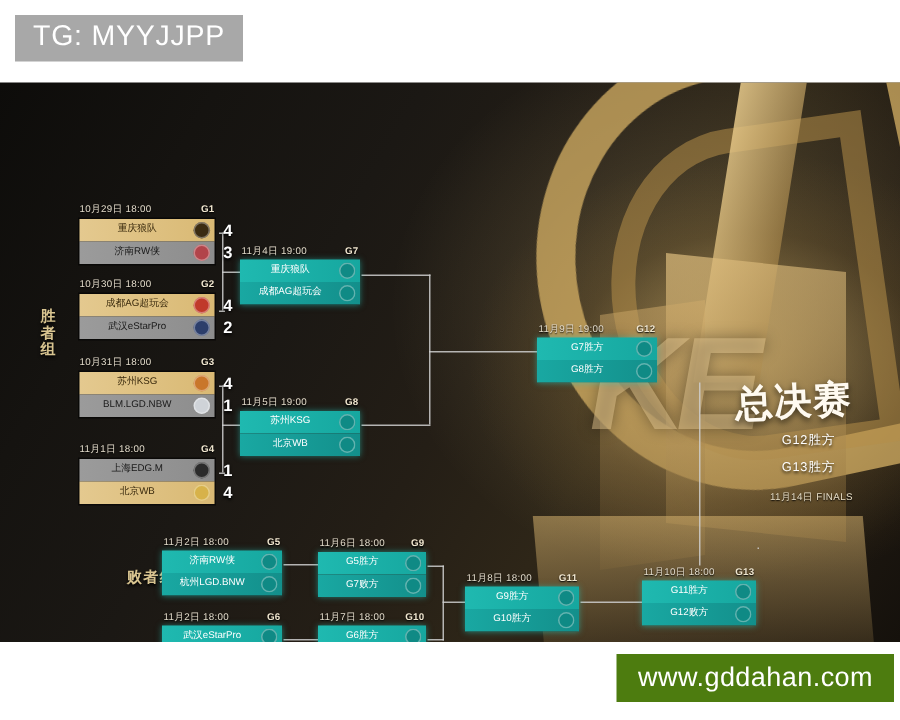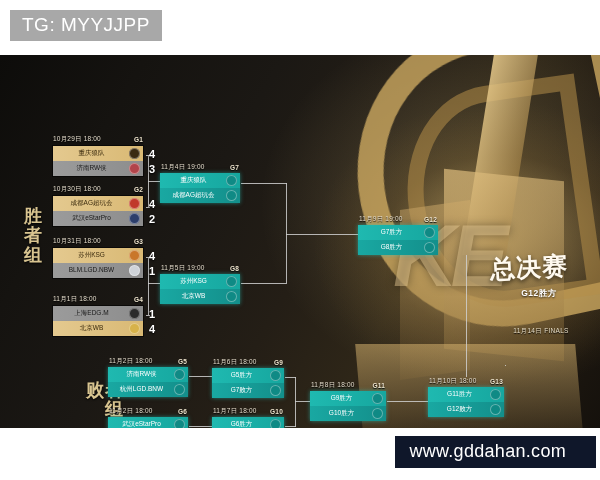--- a/index.html
+++ b/index.html
@@ -66,22 +66,22 @@
   }
   #ke-mark{
     position:absolute;right:96px;top:150px;
     font-size:88px;font-weight:bold;color:rgba(234,206,150,.45);
     letter-spacing:-6px;transform:skewX(-10deg);
     text-shadow:0 0 10px rgba(0,0,0,.35);
     pointer-events:none;font-family:"Liberation Sans",sans-serif;
   }
   
   .group-label{
-    position:absolute;color:#d8c490;font-size:18px;font-weight:bold;
-    letter-spacing:2px;line-height:1.08;width:22px;text-align:right;
+    position:absolute;color:#d8c490;font-size:10px;font-weight:bold;
+    letter-spacing:2px;line-height:1.08;width:22px;text-align:center;
     text-shadow:0 1px 2px #000;
   }
   #label-winners{left:22px;top:152px;}
   #label-losers{left:78px;top:326px;width:46px;letter-spacing:1px;}
   
   .match{position:absolute;}
   .m-head{
     display:flex;justify-content:space-between;align-items:center;
     font-size:6.5px;color:#e4dccb;letter-spacing:.2px;
     padding:0 1px 1px 1px;text-shadow:0 1px 1px #000;
@@ -125,37 +125,37 @@
     letter-spacing:1px;
     text-shadow:0 2px 4px rgba(0,0,0,.65);
     transform:rotate(-3deg);
     white-space:nowrap;
     font-family:"DejaVu Sans","Liberation Sans",sans-serif;
   }
   #final-slots{
     position:absolute;left:500px;top:230px;width:78px;text-align:center;
   }
   #final-slots .fslot{
-    font-size:8.5px;color:#ffffff;font-weight:bold;
+    font-size:8.5px;color:#ffffff;font-weight:normal;
     padding:3px 0;text-shadow:0 1px 2px rgba(0,0,0,.8);
     letter-spacing:.5px;
   }
   #final-date{
     position:absolute;left:498px;top:272px;width:86px;text-align:center;
     font-size:6.5px;color:#e8dec6;letter-spacing:.3px;
     text-shadow:0 1px 1px #000;
   }
   
   #bottom-band{
     position:absolute;left:0;top:428px;width:600px;height:52px;background:#ffffff;
   }
   #watermark{
     position:absolute;right:4px;top:436px;
-    background:#0f172a;color:#ffffff;
-    font-size:18px;padding:5px 30px 6px 14px;
+    background:#4d7c0f;color:#ffffff;
+    font-size:18px;padding:5px 14px 6px 14px;
     white-space:nowrap;letter-spacing:.3px;
   }
 </style>
 </head>
 <body>
 
 <div id="top-band"></div>
 <div id="tg-tag">TG: MYYJJPP</div>
 
 <div id="poster">
@@ -403,18 +403,19 @@
             <span class="tname">G12败方</span>
             <span class="logo" style="background: rgb(15, 138, 133); box-shadow: rgba(255, 255, 255, 0.35) 0px 0px 0px 1px inset;"></span>
           </div>
         </div>
       </div>
     </div>
 
   <div id="final-title">总决赛</div>
   <div id="final-slots">
     <div class="fslot">G12胜方</div>
+    <div class="fslot">G13胜方</div>
   </div>
   <div id="final-date">11月14日 FINALS</div>
 </div>
 
 <div id="bottom-band"></div>
 <div id="watermark">www.gddahan.com</div>
 
 </body></html>

